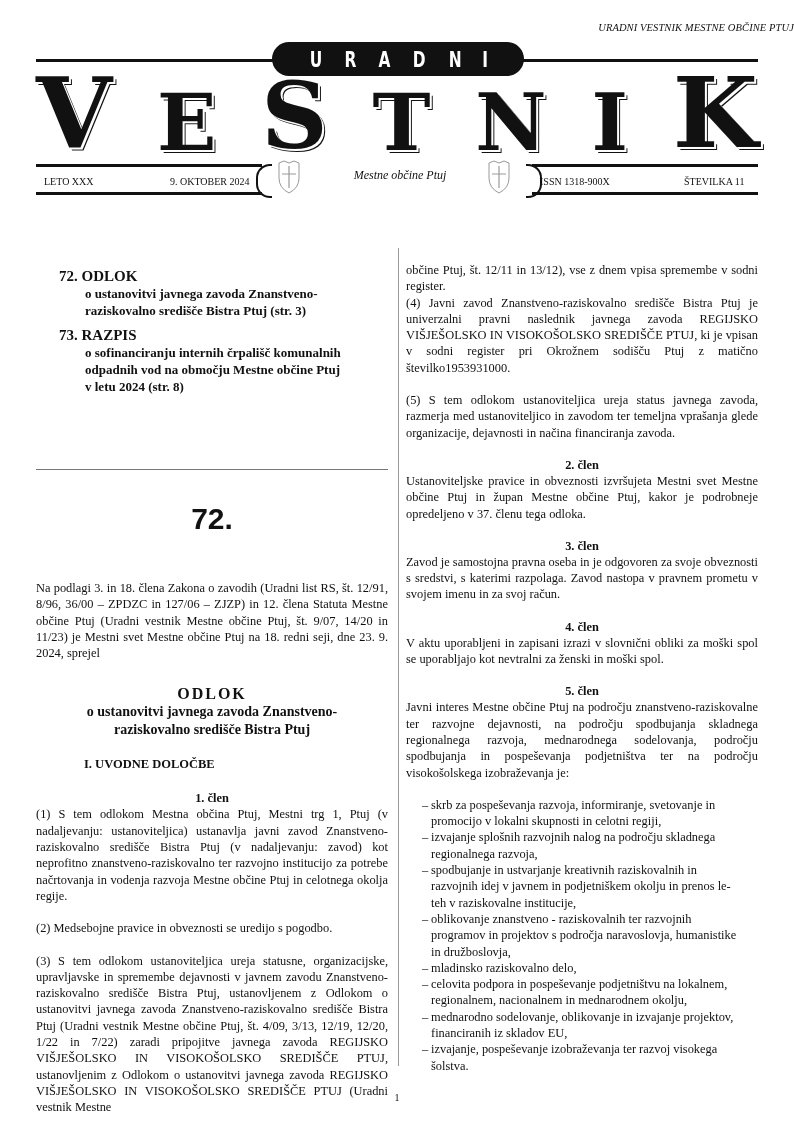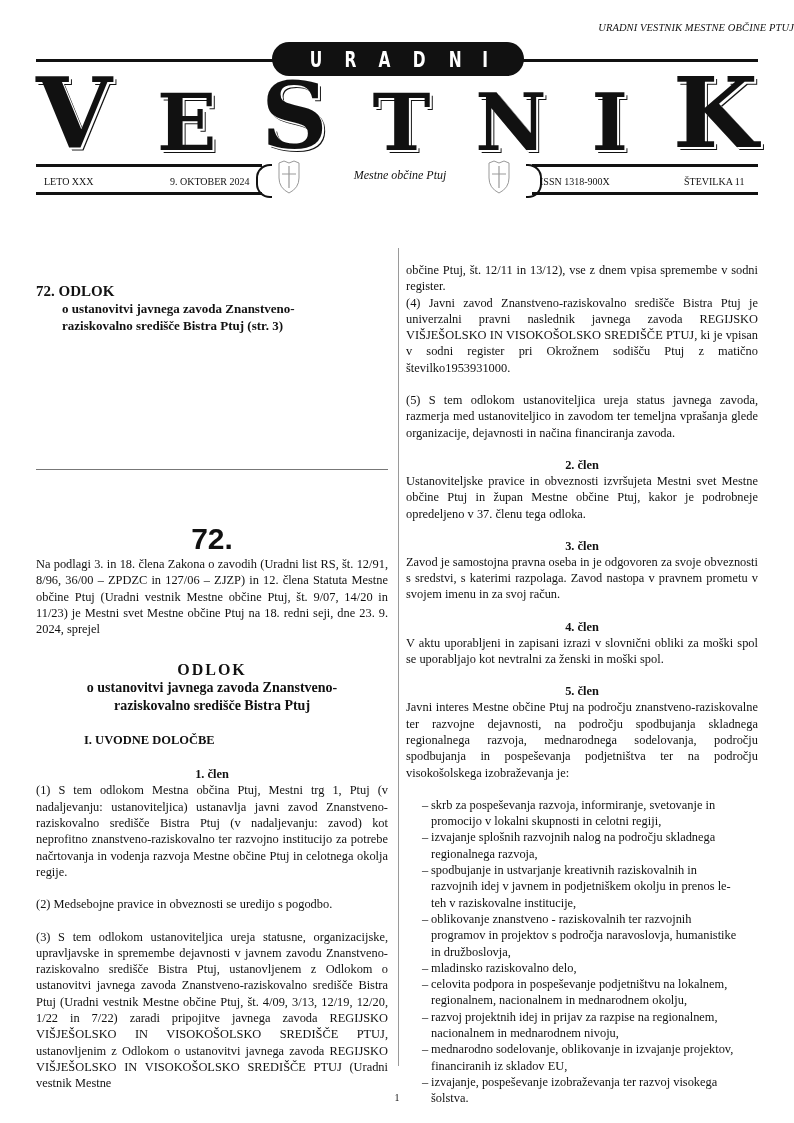--- a/index.html
+++ b/index.html
@@ -24,21 +24,21 @@
   .bracket.right { left: 526px; border-left: none; border-radius: 0 14px 14px 0; }
   .crest { top: 160px; width: 26px; height: 34px; }
   .center-sub { top: 168px; left: 310px; width: 180px; text-align: center; font-style: italic; font-size: 12px; }
   
   .col-divider { left: 398px; top: 248px; width: 1px; height: 818px; background: #9a9a9a; }
   .col-l { left: 36px; width: 352px; }
   .col-r { left: 406px; width: 352px; }
   .toc-num { font-weight: bold; font-size: 15px; }
   .toc-sub { font-weight: bold; font-size: 13px; padding-left: 26px; line-height: 17px; }
   .hr { left: 36px; top: 469px; width: 352px; height: 1px; background: #777; }
-  .big-num { top: 522px; left: 36px; width: 352px; text-align: center; font-family: "Liberation Sans", sans-serif; font-weight: bold; font-size: 30px; }
+  .big-num { top: 502px; left: 36px; width: 352px; text-align: center; font-family: "Liberation Sans", sans-serif; font-weight: bold; font-size: 30px; }
   .p { font-size: 12.4px; line-height: 16.3px; text-align: justify; }
   .odlok-title { font-weight: bold; font-size: 16px; letter-spacing: 2px; text-align: center; }
   .odlok-sub { font-weight: bold; font-size: 14px; line-height: 18px; text-align: center; }
   .section-h { font-weight: bold; font-size: 12.5px; margin-left: 48px; }
   .clen { font-weight: bold; font-size: 12.4px; text-align: center; line-height: 16px; }
   ul.dash { list-style: none; margin: 16px; padding: 0; }
   ul.dash li { position: relative; padding-left: 9px; font-size: 12.4px; line-height: 16.3px; }
   ul.dash li::before { content: "\2013"; position: absolute; left: 0; top: 0; }
   .page-num { top: 1092px; left: 0; width: 794px; text-align: center; font-size: 10px; }
   .gap { height: 16px; }
@@ -90,34 +90,40 @@
 <div class="abs crest" style="left:486px;">
   <svg width="26" height="34" viewBox="0 0 26 34">
     <path d="M3 3 L8 1 L13 3 L18 1 L23 3 L23 18 Q23 28 13 33 Q3 28 3 18 Z" fill="none" stroke="#999" stroke-width="1"></path>
     <path d="M13 6 L13 28 M6 14 L20 14" stroke="#999" stroke-width="1.2"></path>
   </svg>
 </div>
 <div class="abs center-sub">Mestne občine Ptuj</div>
 
 <div class="abs col-divider"></div>
 
-<div class="abs col-l" style="top:283px;">
+<div class="abs col-l" style="top:268px;margin-left:23px;">
   <div>
     <div class="toc-num">72. ODLOK</div>
     <div class="toc-sub">o ustanovitvi javnega zavoda Znanstveno-</div>
     <div class="toc-sub">raziskovalno središče Bistra Ptuj (str. 3)</div>
   </div>
   <div style="height:8px;"></div>
+  <div>
+    <div class="toc-num">73. RAZPIS</div>
+    <div class="toc-sub">o sofinanciranju internih črpališč komunalnih</div>
+    <div class="toc-sub">odpadnih vod na območju Mestne občine Ptuj</div>
+    <div class="toc-sub">v letu 2024 (str. 8)</div>
+  </div>
 </div>
 
 <div class="abs hr"></div>
 
 <div class="abs big-num">72.</div>
 
-<div class="abs col-l" style="top:556px;">
+<div class="abs col-l" style="top:580px;">
   <div class="p">Na podlagi 3. in 18. člena Zakona o zavodih (Uradni list RS, št. 12/91, 8/96, 36/00 – ZPDZC in 127/06 – ZJZP) in 12. člena Statuta Mestne občine Ptuj (Uradni vestnik Mestne občine Ptuj, št. 9/07, 14/20 in 11/23) je Mestni svet Mestne občine Ptuj na 18. redni seji, dne 23. 9. 2024, sprejel</div>
   <div style="height:24px;"></div>
   <div class="odlok-title">ODLOK</div>
   <div class="odlok-sub">o ustanovitvi javnega zavoda Znanstveno-</div>
   <div class="odlok-sub">raziskovalno središče Bistra Ptuj</div>
   <div style="height:18px;"></div>
   <div class="section-h">I. UVODNE DOLOČBE</div>
   <div style="height:18px;"></div>
   <div class="clen">1. člen</div>
   <div class="p">(1) S tem odlokom Mestna občina Ptuj, Mestni trg 1, Ptuj (v nadaljevanju: ustanoviteljica) ustanavlja javni zavod Znanstveno-raziskovalno središče Bistra Ptuj (v nadaljevanju: zavod) kot neprofitno znanstveno-raziskovalno ter razvojno institucijo za potrebe načrtovanja in vodenja razvoja Mestne občine Ptuj in celotnega okolja regije.</div>
@@ -144,19 +150,18 @@
   <div class="gap"></div>
   <div class="clen">5. člen</div>
   <div class="p">Javni interes Mestne občine Ptuj na področju znanstveno-raziskovalne ter razvojne dejavnosti, na področju spodbujanja skladnega regionalnega razvoja, mednarodnega sodelovanja, področju spodbujanja in pospeševanja podjetništva ter na področju visokošolskega izobraževanja je:</div>
   <ul class="dash">
     <li>skrb za pospeševanja razvoja, informiranje, svetovanje in promocijo v lokalni skupnosti in celotni regiji,</li>
     <li>izvajanje splošnih razvojnih nalog na področju skladnega regionalnega razvoja,</li>
     <li>spodbujanje in ustvarjanje kreativnih raziskovalnih in razvojnih idej v javnem in podjetniškem okolju in prenos le-teh v raziskovalne institucije,</li>
     <li>oblikovanje znanstveno - raziskovalnih ter razvojnih programov in projektov s področja naravoslovja, humanistike in družboslovja,</li>
     <li>mladinsko raziskovalno delo,</li>
     <li>celovita podpora in pospeševanje podjetništvu na lokalnem, regionalnem, nacionalnem in mednarodnem okolju,</li>
-    <li>razvoj projektnih idej in prijav za razpise na regionalnem, nacionalnem in mednarodnem nivoju,</li>
     <li>mednarodno sodelovanje, oblikovanje in izvajanje projektov, financiranih iz skladov EU,</li>
     <li>izvajanje, pospeševanje izobraževanja ter razvoj visokega šolstva.</li>
   </ul>
 </div>
 
 <div class="abs page-num">1</div>
 
 </body></html>

